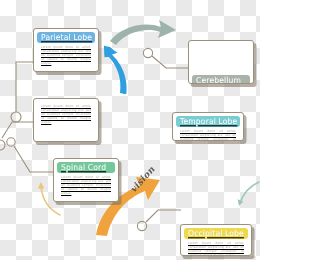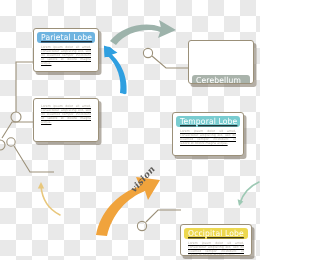--- a/index.html
+++ b/index.html
@@ -149,29 +149,37 @@
       <p>Lorem ipsum dolor sit amet, consectetur adipiscing elit, sed do eiusmod tempor incididunt ut labore et dolore magna aliqua.</p>
     </div>
   </div>
 
   <div class="card" style="left:33px;top:98px;width:66px;height:44px;">
     <div class="card-body">
       <p>Lorem ipsum dolor sit amet, consectetur adipiscing elit, sed do eiusmod tempor incididunt ut labore et dolore magna aliqua.</p>
     </div>
   </div>
 
-  <div class="card" style="left:172px;top:112px;width:72px;height:44px;">
+  <div class="card" style="left:172px;top:112px;width:72px;height:29px;">
     <div class="card-head" style="background:#79ccd0;">
       <span class="card-title">Temporal Lobe</span>
     </div>
     <div class="card-body">
       <p>Lorem ipsum dolor sit amet, consectetur adipiscing elit, sed do eiusmod tempor incididunt ut labore et dolore magna aliqua.</p>
     </div>
   </div>
 
+  <div class="card" style="left:53px;top:158px;width:66px;height:44px;">
+    <div class="card-head" style="background:#73c79b;">
+      <span class="card-title">Spinal Cord</span>
+    </div>
+    <div class="card-body">
+      <p>Lorem ipsum dolor sit amet, consectetur adipiscing elit, sed do eiusmod tempor incididunt ut labore et dolore magna aliqua.</p>
+    </div>
+  </div>
 
   <div class="card" style="left:180px;top:188px;width:72px;height:32px;margin-top:36px;">
     <div class="card-head" style="background:#edd84e;">
       <span class="card-title">Occipital Lobe</span>
     </div>
     <div class="card-body">
       <p>Lorem ipsum dolor sit amet, consectetur adipiscing elit, sed do eiusmod tempor incididunt ut labore et dolore magna aliqua.</p>
     </div>
   </div>
 

